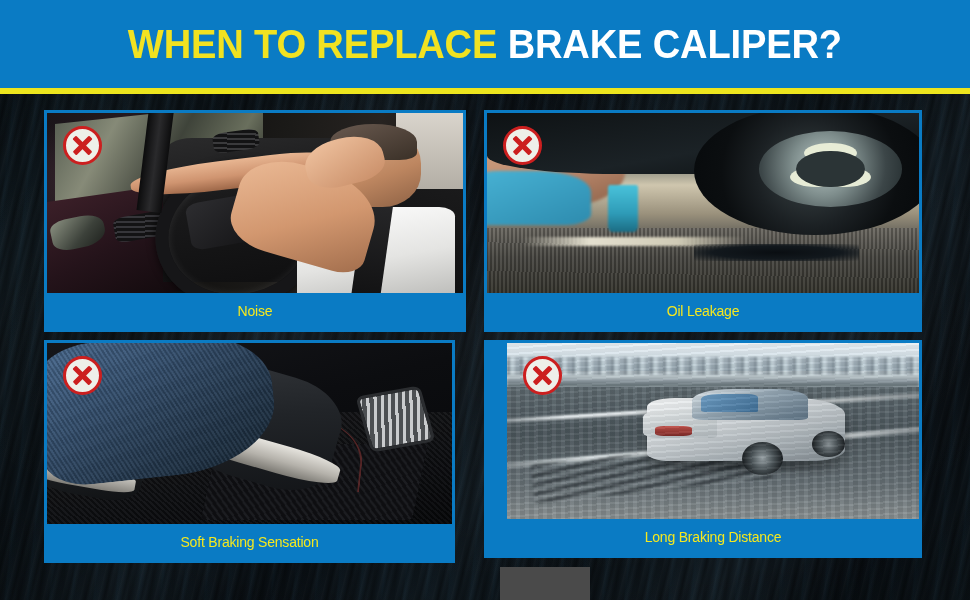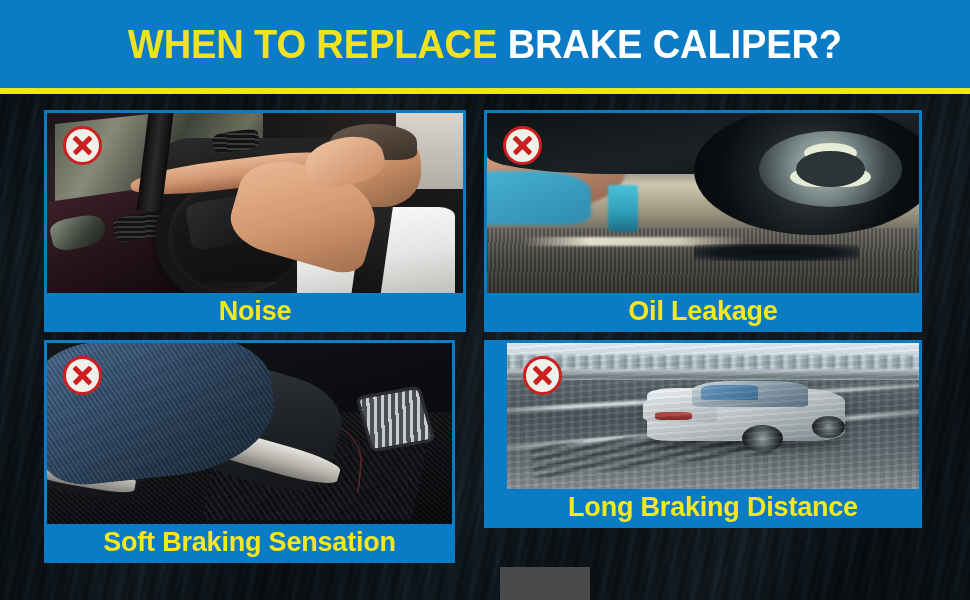--- a/index.html
+++ b/index.html
@@ -122,22 +122,22 @@
   }
   .panel-caption {
     height: 36px;
     background: #0a7bc4;
     display: flex;
     align-items: center;
     justify-content: center;
   }
   .panel-caption span {
     color: #f5e81f;
-    font-weight: 700;
-    font-size: 27px;
+    font-weight: 400;
+    font-size: 14px;
     letter-spacing: -0.2px;
     line-height: 1;
     white-space: nowrap;
   }
 
   
   .x-badge {
     position: absolute;
     left: 16px;
     top: 13px;
@@ -576,21 +576,21 @@
         <div class="p-sole"></div>
         <div class="p-jean"></div>
       </div>
       <div class="x-badge"></div>
     </div>
     <div class="panel-caption">
       <span>Soft Braking Sensation</span>
     </div>
   </div>
 
-  <div class="panel" style="left:484px; top:340px; width:438px; height:188px;padding-left:20px;">
+  <div class="panel" style="left:484px; top:340px; width:438px; height:218px;padding-left:20px;">
     <div class="panel-photo">
       <div class="scene sc-road">
         <div class="r-sky"></div>
         <div class="r-horizon"></div>
         <div class="r-barrier"></div>
         <div class="r-asphalt"></div>
         <div class="r-lane1"></div>
         <div class="r-lane2"></div>
         <div class="r-skid"></div>
         <div class="r-shadow"></div>

